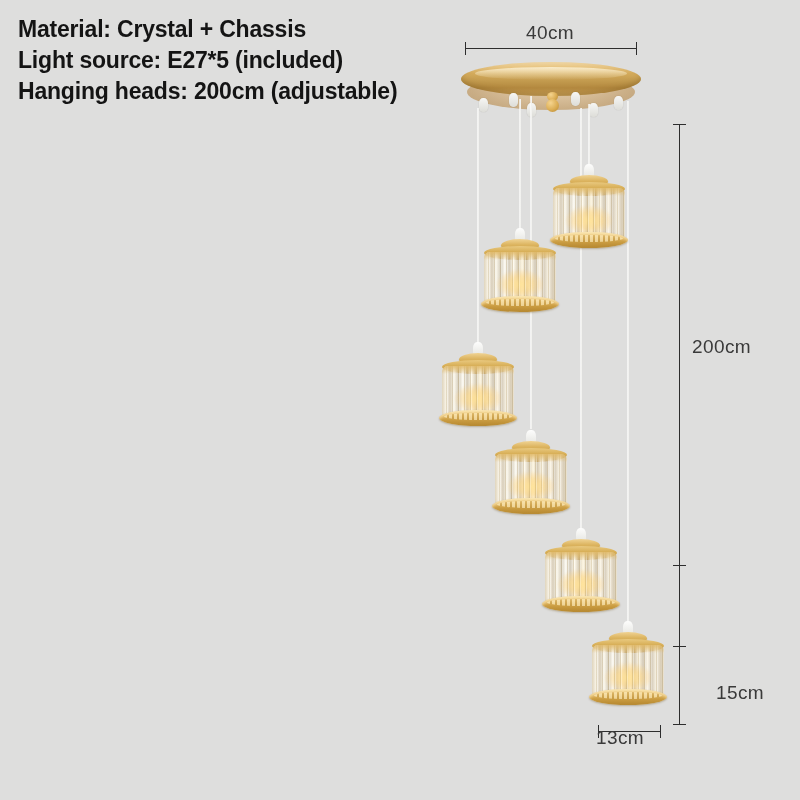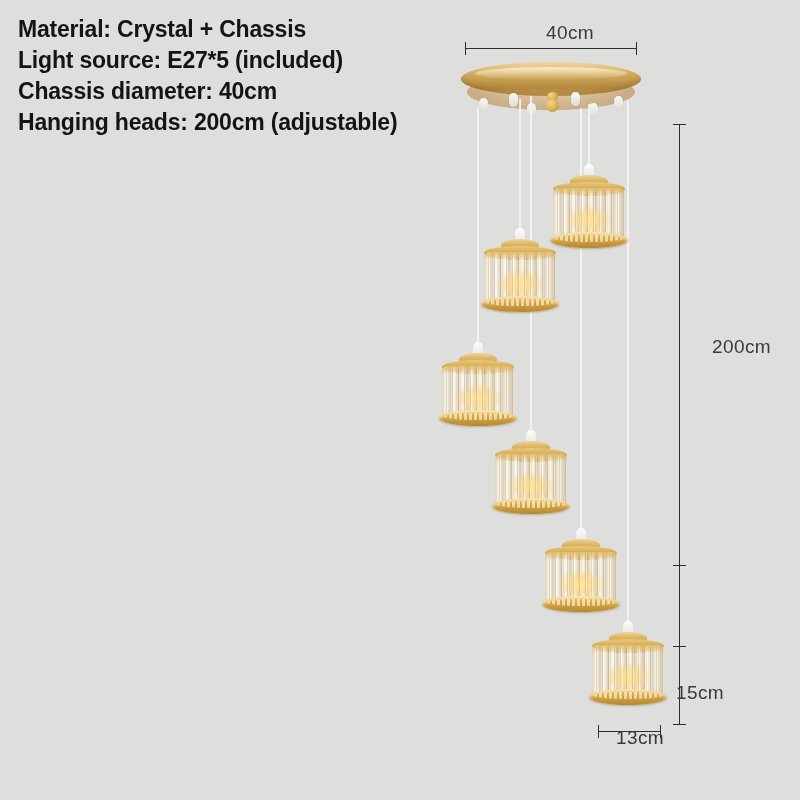--- a/index.html
+++ b/index.html
@@ -25,21 +25,20 @@
   .spec-line{display:block;}
 
   
   .dim-label{
     position:absolute;
     color:#3a3a3a;
     font-size:19px;
     font-weight:400;
     letter-spacing:.4px;
     white-space:nowrap;
-    margin-left:20px;
   }
   .dim-line-h{
     position:absolute;
     height:1px;background:#2d2d2d;
   }
   .dim-line-v{
     position:absolute;
     width:1px;background:#2d2d2d;
   }
   .tick-v{ position:absolute; width:1px; height:13px; background:#2d2d2d; }
@@ -188,21 +187,20 @@
       rgba(255,240,196,.85) 0 3px, rgba(190,150,70,.5) 3px 5px);
     opacity:.75;
   }
 </style>
 </head>
 <body style="background: rgb(222, 222, 221);">
 
 <div class="spec-block">
   <span class="spec-line">Material: Crystal + Chassis</span>
   <span class="spec-line">Light source: E27*5 (included)</span>
-  <span class="spec-line">Chassis diameter: 40cm</span>
   <span class="spec-line">Hanging heads: 200cm (adjustable)</span>
 </div>
 
 <div class="dim-label" style="left:526px; top:22px;">40cm</div>
 <div class="dim-line-h" style="left:465px; top:48px; width:172px;"></div>
 <div class="tick-v" style="left:465px; top:42px;"></div>
 <div class="tick-v" style="left:636px; top:42px;"></div>
 
 <div class="canopy">
   <div class="canopy-body"></div>
@@ -299,18 +297,18 @@
 </div>
 
 <div class="dim-line-v" style="left:679px; top:124px; height:441px;"></div>
 <div class="tick-h" style="left:673px; top:124px;"></div>
 <div class="tick-h" style="left:673px; top:565px;"></div>
 <div class="dim-label" style="left:692px; top:336px;">200cm</div>
 
 <div class="dim-line-v" style="left:679px; top:565px; height:160px;"></div>
 <div class="tick-h" style="left:673px; top:646px;"></div>
 <div class="tick-h" style="left:673px; top:724px;"></div>
-<div class="dim-label" style="left:656px; top:682px;">15cm</div>
+<div class="dim-label" style="left:716px; top:682px;">15cm</div>
 
 <div class="dim-line-h" style="left:598px; top:731px; width:63px;"></div>
 <div class="tick-v" style="left:598px; top:725px;"></div>
 <div class="tick-v" style="left:660px; top:725px;"></div>
 <div class="dim-label" style="left:596px; top:727px;">13cm</div>
 
 </body></html>

